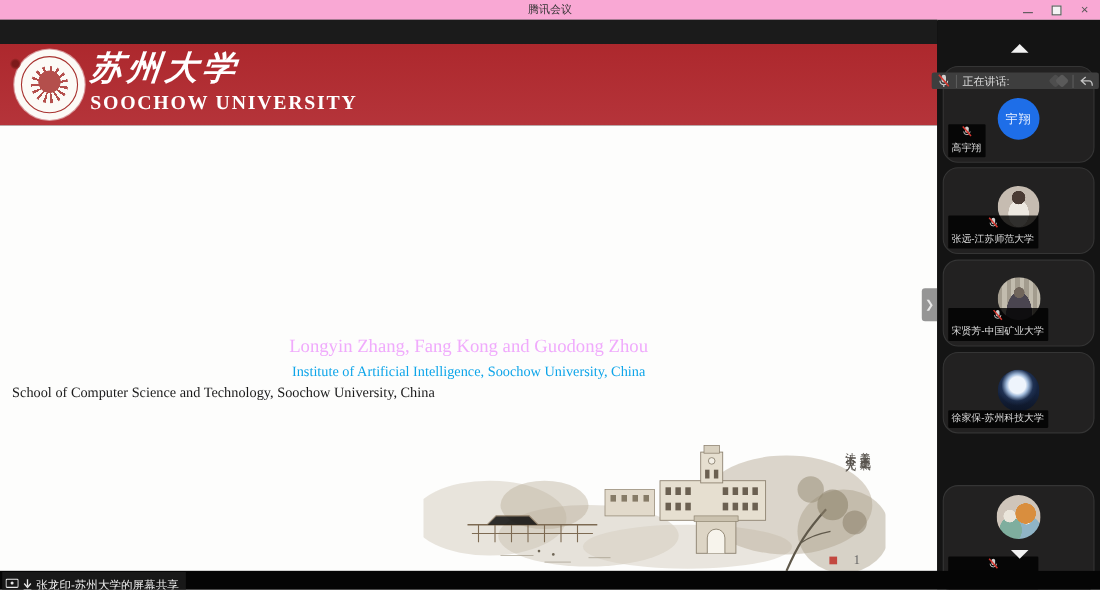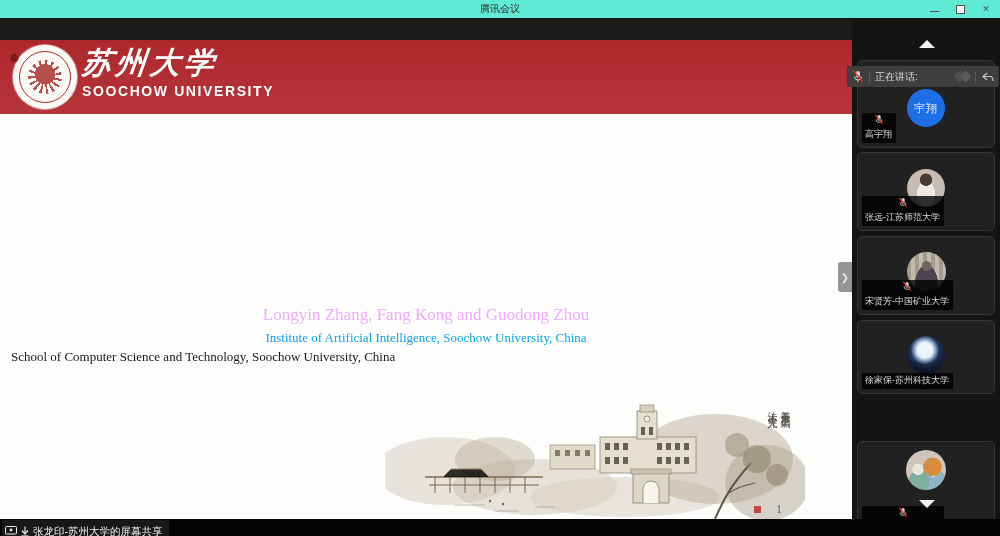--- a/index.html
+++ b/index.html
@@ -5,21 +5,21 @@
   html,body{margin:0;padding:0;}
   body{
     width:1000px;height:536px;position:relative;overflow:hidden;
     background:#0a0a0a;
     font-family:"Liberation Sans","DejaVu Sans",sans-serif;
     -webkit-font-smoothing:antialiased;
   }
   
   .titlebar{
     position:absolute;left:0;top:0;width:1000px;height:18px;
-    background:#5eead4;border-bottom:1px solid #e0e0e0;
+    background:#f9a8d4;border-bottom:1px solid #e0e0e0;
     display:flex;align-items:center;justify-content:center;text-align:center;
   }
   .titlebar .title{font-size:10px;color:#333;}
   .win-controls{position:absolute;right:4px;top:0;height:18px;display:flex;align-items:center;gap:14px;padding-right:4px;}
   .wc{width:12px;height:12px;display:flex;align-items:center;justify-content:center;cursor:default;}
   .wc-min-bar{width:9px;height:1px;background:#555;margin-top:4px;}
   .wc-restore{width:7px;height:7px;border:1px solid #555;position:relative;background:#f4f4f4;}
   .wc-restore:before{content:"";position:absolute;left:2px;top:-3px;width:7px;height:7px;border:1px solid #555;z-index:-1;}
   .wc-close{font-size:12px;color:#555;line-height:1;}
   
@@ -34,21 +34,21 @@
   .seal .core{width:34px;height:34px;border-radius:50%;
     background:
       radial-gradient(circle at 50% 42%,#a8322f 0 38%,transparent 40%),
       repeating-conic-gradient(#a8322f 0 9deg,transparent 9deg 24deg);
     opacity:.85;}
   .rec-dot{position:absolute;left:-4px;top:8px;width:10px;height:10px;border-radius:50%;
     background:radial-gradient(circle,#7d1a1a 0 40%,rgba(160,40,40,.55) 70%,transparent 72%);}
   .banner-text{position:absolute;left:82px;top:6px;color:#fff;}
   .uni-cn{font-family:"Liberation Serif","DejaVu Serif",serif;font-style:italic;font-weight:bold;
     font-size:30px;letter-spacing:4px;transform:skewX(-6deg);line-height:34px;}
-  .uni-en{font-family:Liberation Sans, sans-serif;font-weight:bold;font-size:14px;letter-spacing:1.6px;margin-top:3px;}
+  .uni-en{font-family:Liberation Serif, serif;font-weight:bold;font-size:18px;letter-spacing:1.6px;margin-top:3px;}
   
   .slide-title{position:absolute;left:0;top:212px;width:852px;text-align:center;
     font-family:"Liberation Serif","DejaVu Serif",serif;font-weight:bold;font-size:25px;color:#141414;}
   .authors{position:absolute;left:0;top:287px;width:852px;text-align:center;
     font-family:"Liberation Serif","DejaVu Serif",serif;font-size:17px;color:#f0abfc;}
   .affil1{position:absolute;left:0;top:312px;width:852px;text-align:center;
     font-family:"Liberation Serif","DejaVu Serif",serif;font-size:13px;color:#0ea5e9;}
   .affil2{position:absolute;left:11px;top:331px;width:852px;text-align:left;
     font-family:"Liberation Serif","DejaVu Serif",serif;font-size:13px;color:#1a1a1a;}
   .painting{position:absolute;left:385px;top:383px;width:420px;height:125px;}
@@ -60,31 +60,31 @@
   
   .collapse-tab{position:absolute;left:838px;top:262px;width:14px;height:30px;
     background:rgba(130,130,130,.85);border-radius:3px 0 0 3px;
     display:flex;align-items:center;justify-content:center;color:#e8e8e8;font-size:10px;cursor:pointer;}
   
   .sidebar{position:absolute;left:852px;top:18px;width:148px;height:518px;background:#141414;}
   .arrow-up{position:absolute;left:67px;top:22px;width:0;height:0;cursor:pointer;
     border-left:8px solid transparent;border-right:8px solid transparent;border-bottom:8px solid #f2f2f2;}
   .arrow-down{position:absolute;left:67px;top:482px;width:0;height:0;cursor:pointer;
     border-left:8px solid transparent;border-right:8px solid transparent;border-top:8px solid #f2f2f2;}
-  .speak-bar{position:absolute;left:-5px;top:48px;width:152px;height:21px;background:#3e3e3e;
+  .speak-bar{position:absolute;left:-5px;top:48px;width:152px;height:15px;background:#3e3e3e;
     border-radius:2px;display:flex;align-items:center;padding:0 5px;gap:5px;z-index:5;box-sizing:border-box;}
   .speak-bar .vdiv{width:1px;height:12px;background:#5c5c5c;}
   .speak-label{font-size:10px;color:#dcdcdc;white-space:nowrap;}
   .speak-spacer{flex:1;}
   .diamonds{display:flex;}
   .diamond{width:9px;height:9px;border-radius:2px;transform:rotate(45deg);}
   .d1{background:#4e4e4e;}
   .d2{background:#5a5a5a;margin-left:-3px;}
   .tile{position:absolute;left:5px;width:138px;background:#222121;border:1px solid #353535;
-    border-radius:5px;box-sizing:border-box;cursor:pointer;overflow:hidden;}
+    border-radius:14px;box-sizing:border-box;cursor:pointer;overflow:hidden;}
   .t1{top:42px;height:88px;}
   .t2{top:134px;height:79px;}
   .t3{top:218px;height:79px;}
   .t4{top:302px;height:74px;}
   .t5{top:399px;height:100px;margin-top:24px;}
   .avatar{border-radius:50%;margin:0 auto;}
   .a1{width:38px;height:38px;margin-top:28px;background:#1e6ee8;
     display:flex;align-items:center;justify-content:center;color:#eaf1ff;font-size:11px;letter-spacing:1px;}
   .a2{width:38px;height:38px;margin-top:16px;background:
     radial-gradient(circle at 50% 28%,#4a3b34 0 18%,transparent 19%),

